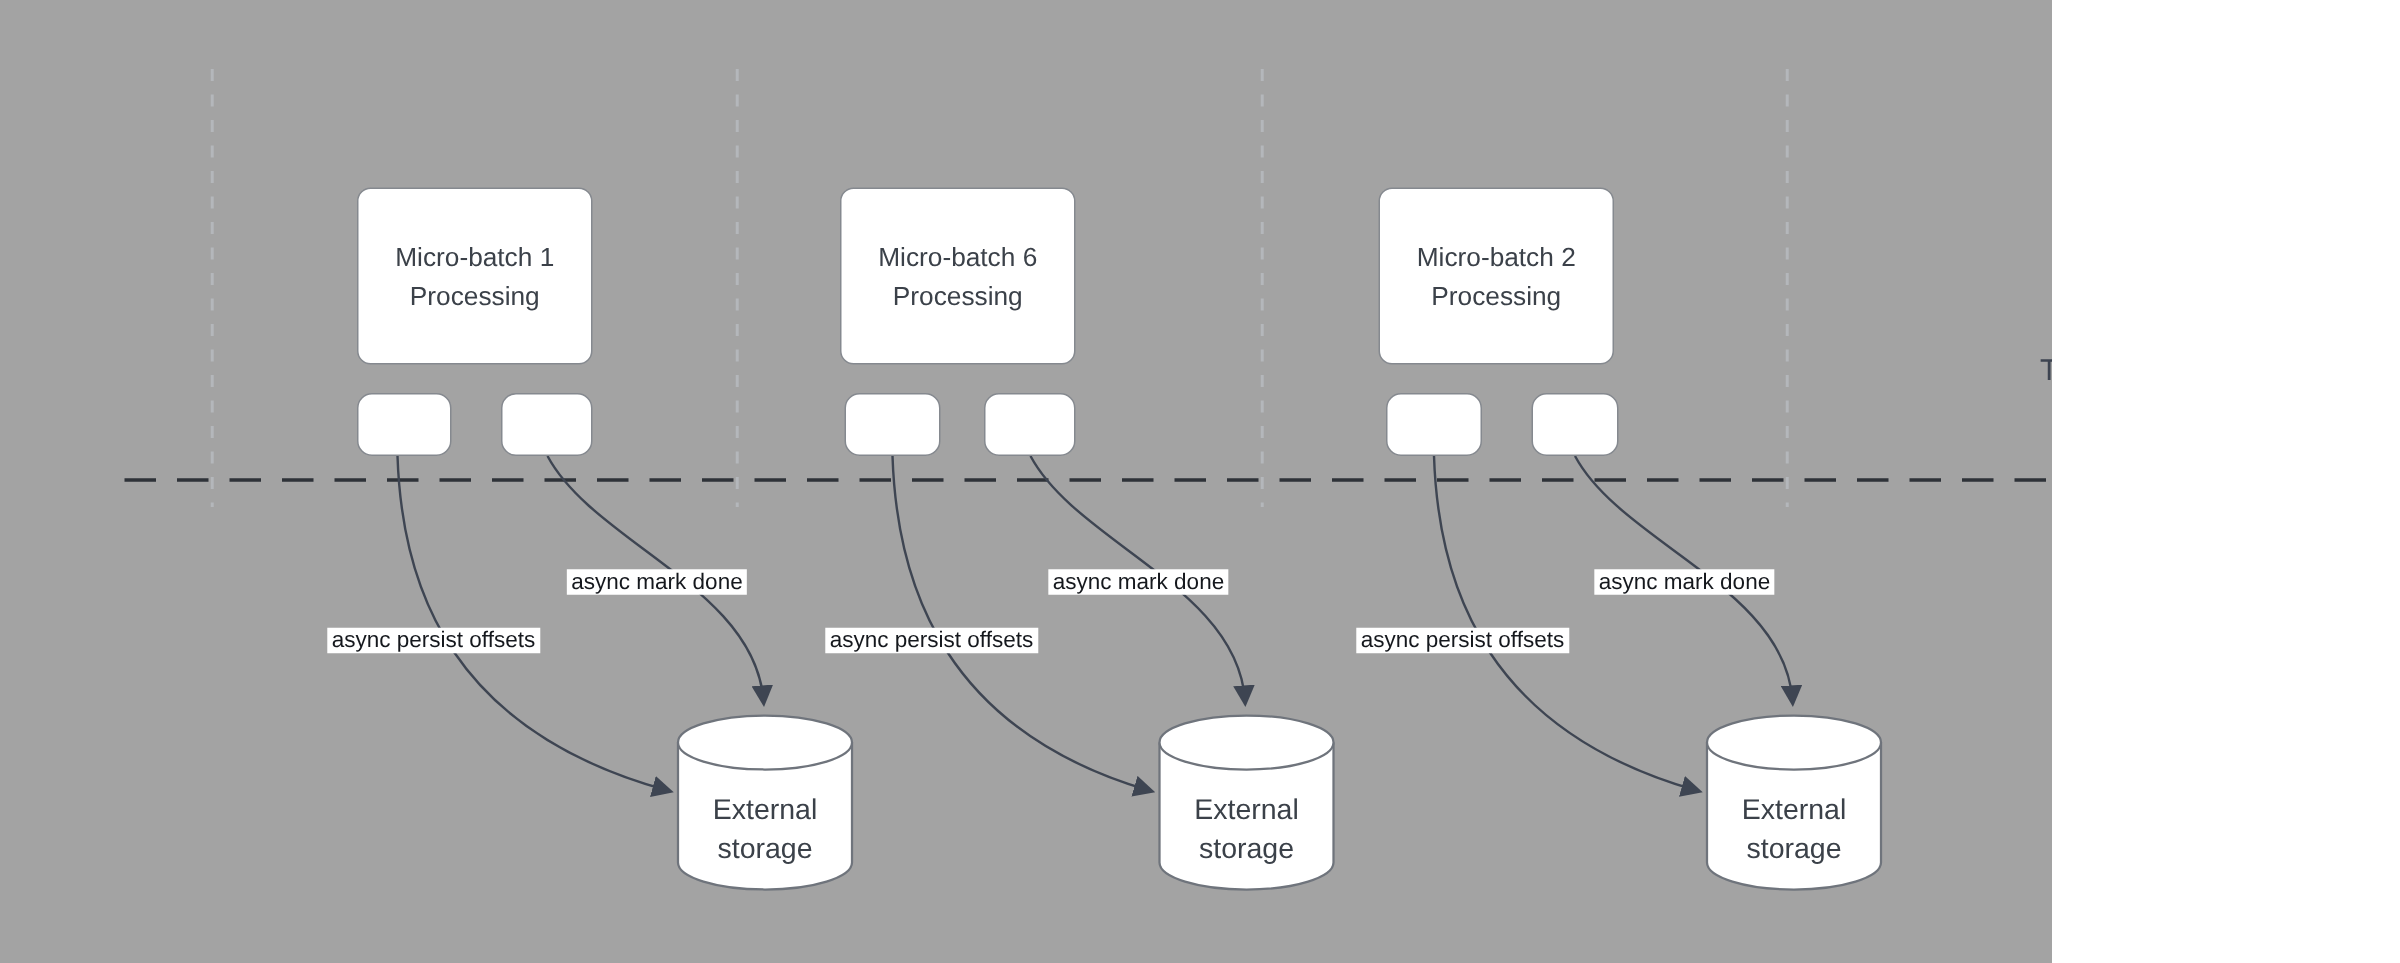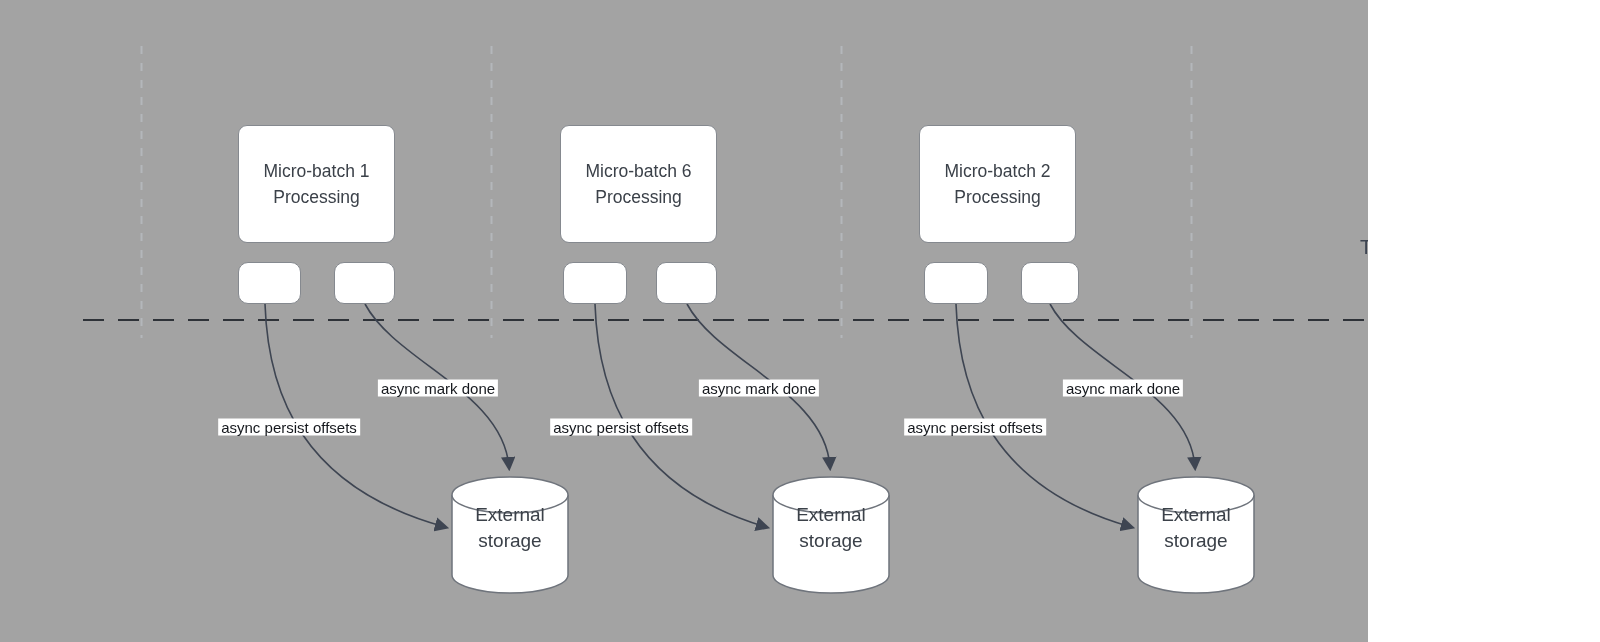--- a/index.html
+++ b/index.html
@@ -30,21 +30,21 @@
     box-sizing:border-box;
   }
   .curve-label{
     position:absolute;
     transform:translate(-50%,-50%);
     font-size:15px;font-weight:normal;color:#15181d;
     background:#ffffff;padding:0 3px;white-space:nowrap;
   }
   .storage-label{
     position:absolute;
-    width:116px;top:502px;
+    width:116px;top:528px;
     text-align:center;
     color:#3b4149;font-size:19px;line-height:26px;
   }
   .time-label{
     position:absolute;
     left:1360px;top:236px;
     color:#3d4451;font-size:20px;
   }
 </style>
 </head>

